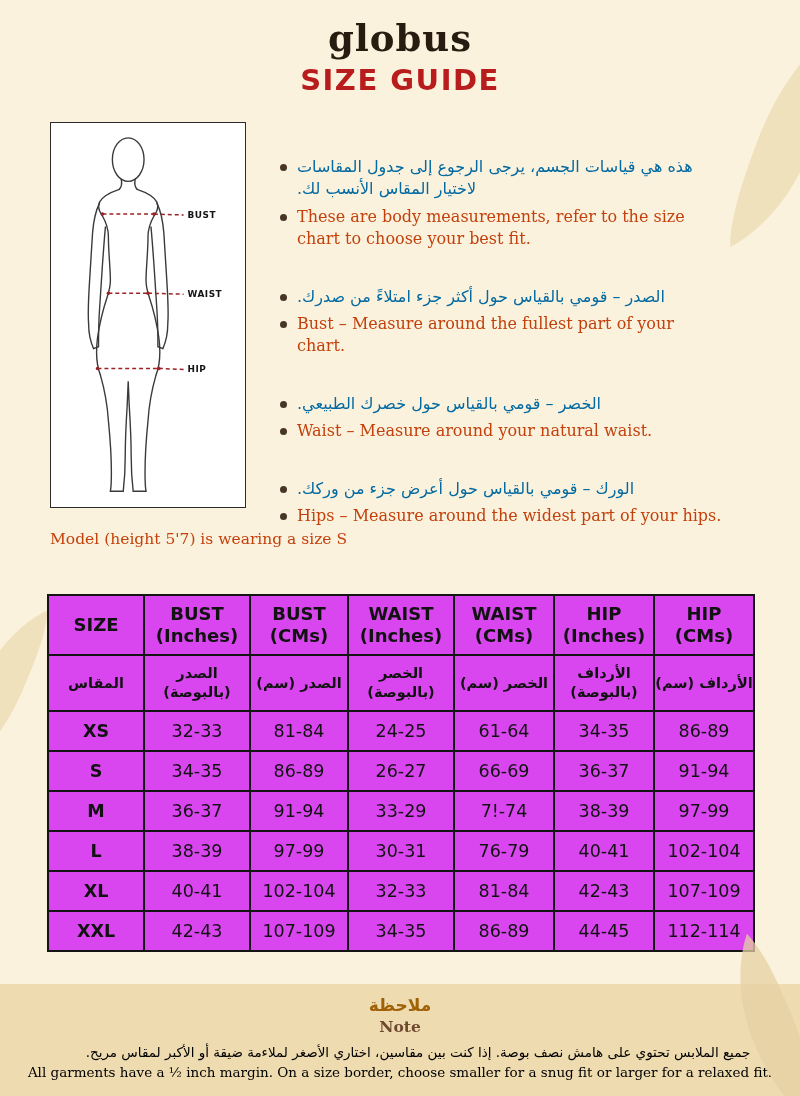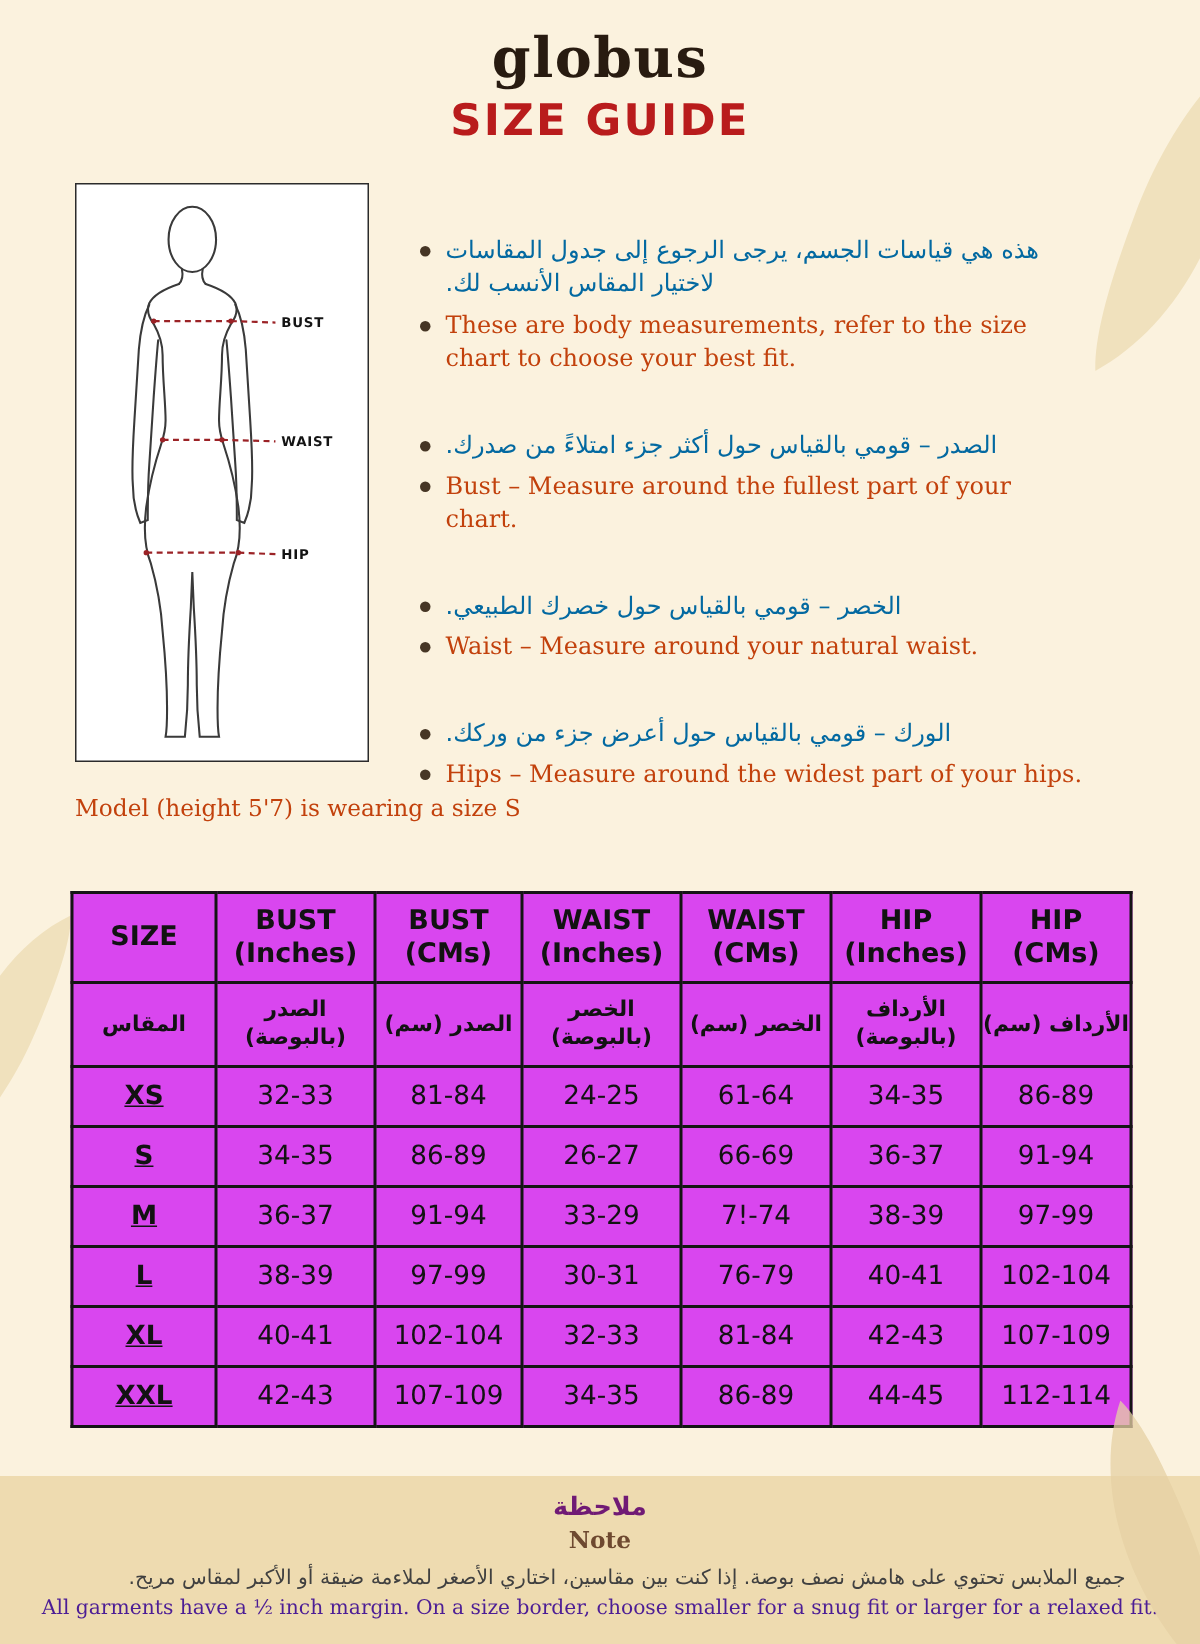--- a/index.html
+++ b/index.html
@@ -39,27 +39,27 @@
 
   .table-wrap { position:absolute; top:594px; left:47px; width:706px; z-index:1; }
   table { width:706px; border-collapse:collapse; background:#d946ef; table-layout:fixed; }
   col:nth-child(1){width:96px;} col:nth-child(2){width:106px;} col:nth-child(3){width:98px;}
   col:nth-child(4){width:106px;} col:nth-child(5){width:100px;} col:nth-child(6){width:100px;}
   col:nth-child(7){width:100px;}
   th, td { border:2px solid #141414; text-align:center; vertical-align:middle; color:#121212; }
   th.h-en { height:60px; font-size:18px; font-weight:700; line-height:1.25; }
   th.h-ar { height:56px; font-size:14.5px; font-weight:700; line-height:1.3; }
   tbody td { height:40px; font-size:17.5px; }
-  tbody td.size-col { font-weight:700;text-decoration:underline; }
+  tbody td.size-col { font-weight:700; }
 
   .note-band { position:absolute; top:984px; left:0; width:800px; height:112px; background:#eedbb0; z-index:1; text-align:center; padding-top:10px; }
-  .note-title-ar { font-size:17px; font-weight:700; color:#701a75; line-height:1.35; }
+  .note-title-ar { font-size:17px; font-weight:700; color:#a16207; line-height:1.35; }
   .note-title-en { font-family:"DejaVu Serif", serif; font-size:15.5px; font-weight:700; color:#6e4930; line-height:1.35; margin-bottom:4px; }
-  .note-body-ar { direction:rtl; font-size:13.5px; color:#404040; line-height:1.5;margin-left:36px; }
-  .note-body-en { font-family:"DejaVu Serif", serif; font-size:13.5px; color:#4c1d95; line-height:1.5; }
+  .note-body-ar { direction:rtl; font-size:13.5px; color:#000000; line-height:1.5;margin-left:36px; }
+  .note-body-en { font-family:"DejaVu Serif", serif; font-size:13.5px; color:#000000; line-height:1.5; }
 </style>
 </head>
 <body>
 
 <div class="page">
 
   <div class="leaf leaf-top-right">
     <svg width="90" height="230" viewBox="0 0 70 250">
         <path d="M40,0 C12,38 0,92 8,150 C14,196 28,228 44,246 C58,216 66,168 62,116 C58,64 52,24 40,0 Z" fill="#f0e1bd"></path>
       </svg>

